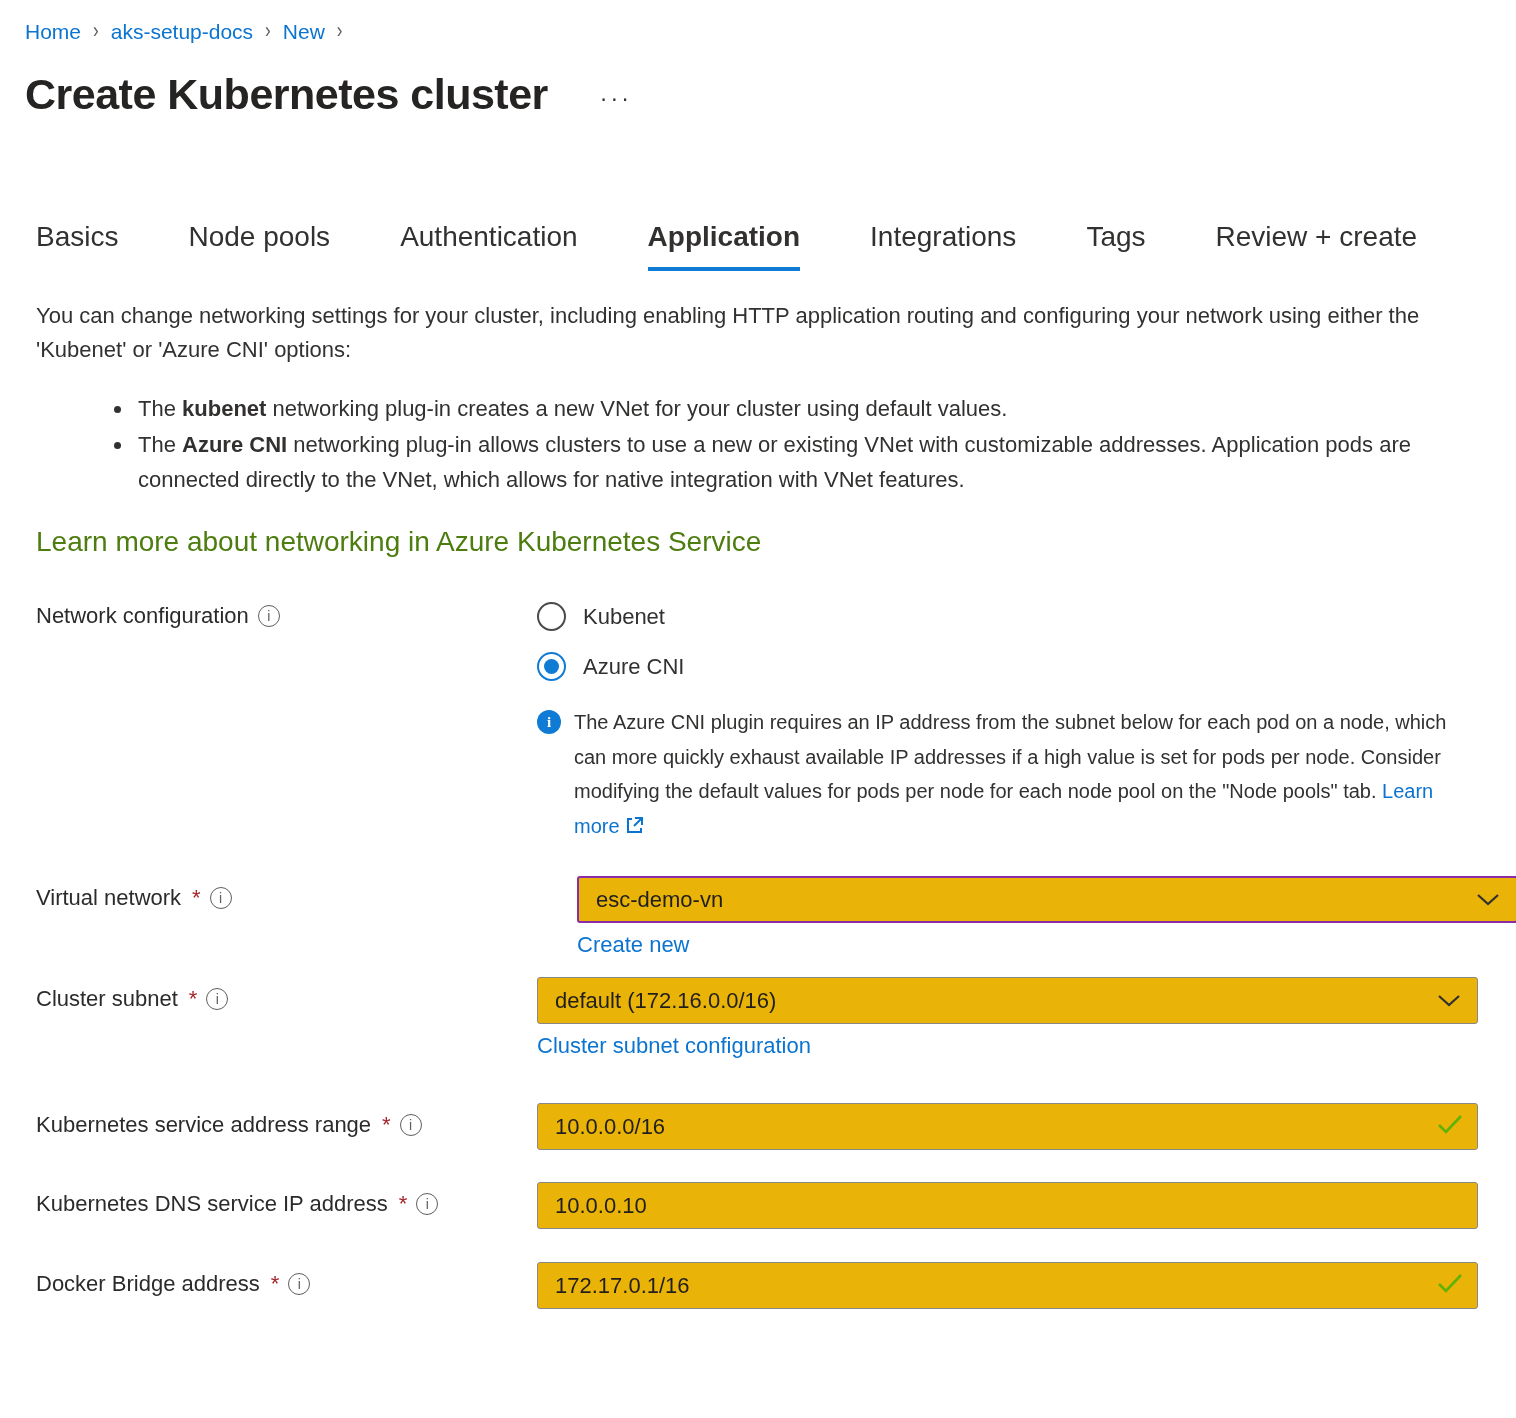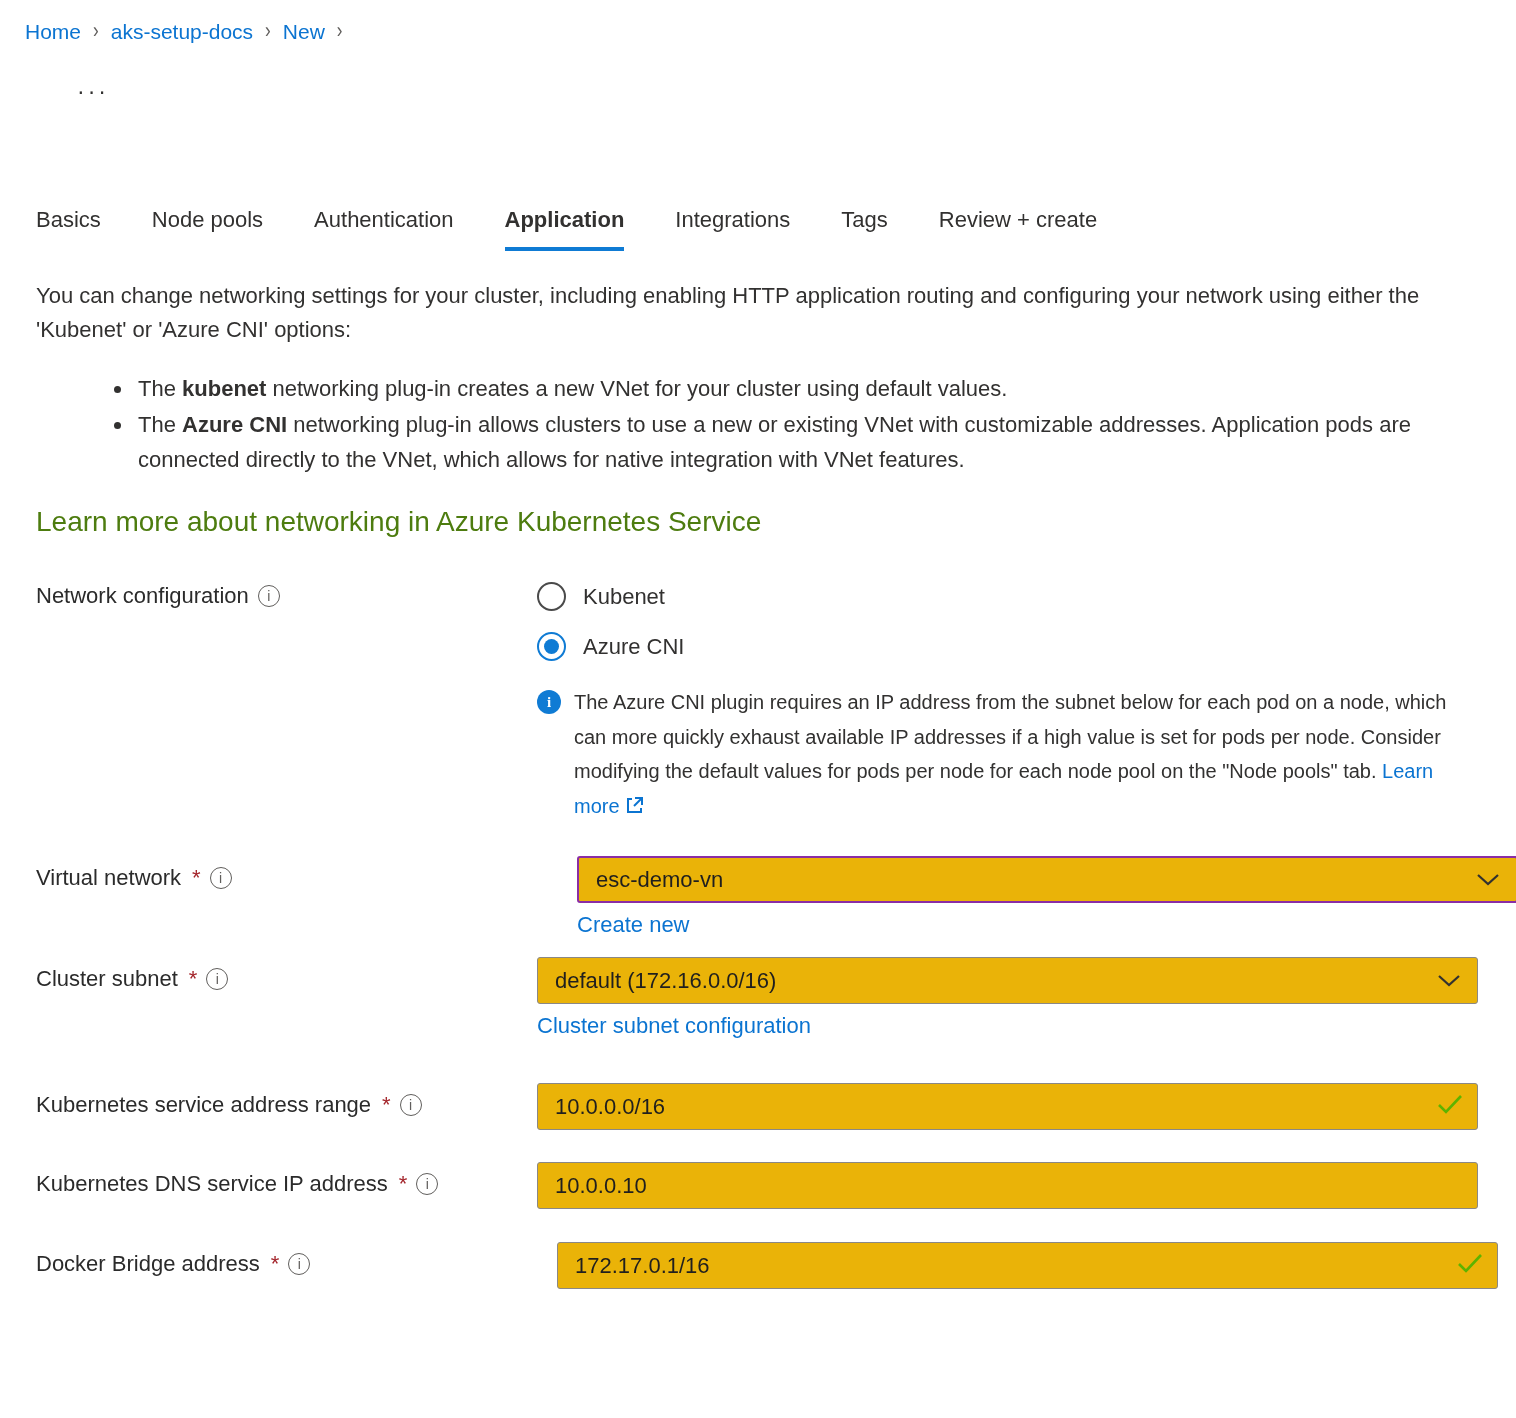--- a/index.html
+++ b/index.html
@@ -13,21 +13,21 @@
   .crumb-sep { color:#605e5c; font-size:17px; transform:scaleY(1.25); }
 
   
   .title-row { display:flex; align-items:center; margin-top:26px; margin-left:0; }
   h1 { font-size:43px; font-weight:700; color:#252423; letter-spacing:-0.5px; }
   .title-ellipsis { margin-left:52px; font-size:23px; letter-spacing:3px; color:#323130; cursor:pointer; padding-top:8px; }
 
   .content { margin-left:11px; }
 
   
-  .tabs { display:flex; gap:51px; margin-top:102px; font-size:22px; }
+  .tabs { display:flex; gap:70px; margin-top:102px; font-size:28px; }
   .tab { padding-bottom:14px; cursor:pointer; color:#323130; white-space:nowrap; }
   .tab.active { font-weight:700; border-bottom:4px solid #0f7bd4; }
 
   
   .intro { margin-top:28px; font-size:22px; line-height:34px; max-width:1420px; }
   ul.points { margin-top:24px; padding-left:98px; max-width:1400px; }
   ul.points li { font-size:22px; line-height:35px; margin-bottom:1px; list-style:disc; padding-left:4px; }
   .learn-link { display:inline-block; margin-top:28px; font-size:28px; color:#4d7c0f; text-decoration:none; cursor:pointer; }
 
   
@@ -65,39 +65,40 @@
     font-family:"Liberation Sans","DejaVu Sans",sans-serif; color:#201f1e; }
   .chev { position:absolute; right:16px; top:50%; transform:translateY(-50%); }
   .check { position:absolute; right:13px; top:50%; transform:translateY(-50%); }
   .sub-link { display:inline-block; margin-top:9px; font-size:22px; color:#0b74d1; text-decoration:none; cursor:pointer; }
 
   .mt-net { margin-top:0; }
   .row-vnet { margin-top:31px;gap:40px; }
   .row-subnet { margin-top:19px; }
   .row-svcrange { margin-top:44px; }
   .row-dnsip { margin-top:32px; }
-  .row-docker { margin-top:33px;gap:20px; }
+  .row-docker { margin-top:33px; }
   .row-dnsprefix { margin-top:32px;flex-direction:column; }
   .lbl-center { padding-top:9px; }
 </style>
 </head>
 <body>
 
 <div class="page">
 
   <nav class="breadcrumb">
     <a>Home</a>
     <span class="crumb-sep">›</span>
     <a>aks-setup-docs</a>
     <span class="crumb-sep">›</span>
     <a>New</a>
     <span class="crumb-sep">›</span>
   </nav>
 
   <div class="title-row">
+    <h1>Create Kubernetes cluster</h1>
     <span class="title-ellipsis">···</span>
   </div>
 
   <div class="content">
 
     
     <div class="tabs">
       <div class="tab">Basics</div>
       <div class="tab">Node pools</div>
       <div class="tab">Authentication</div>

